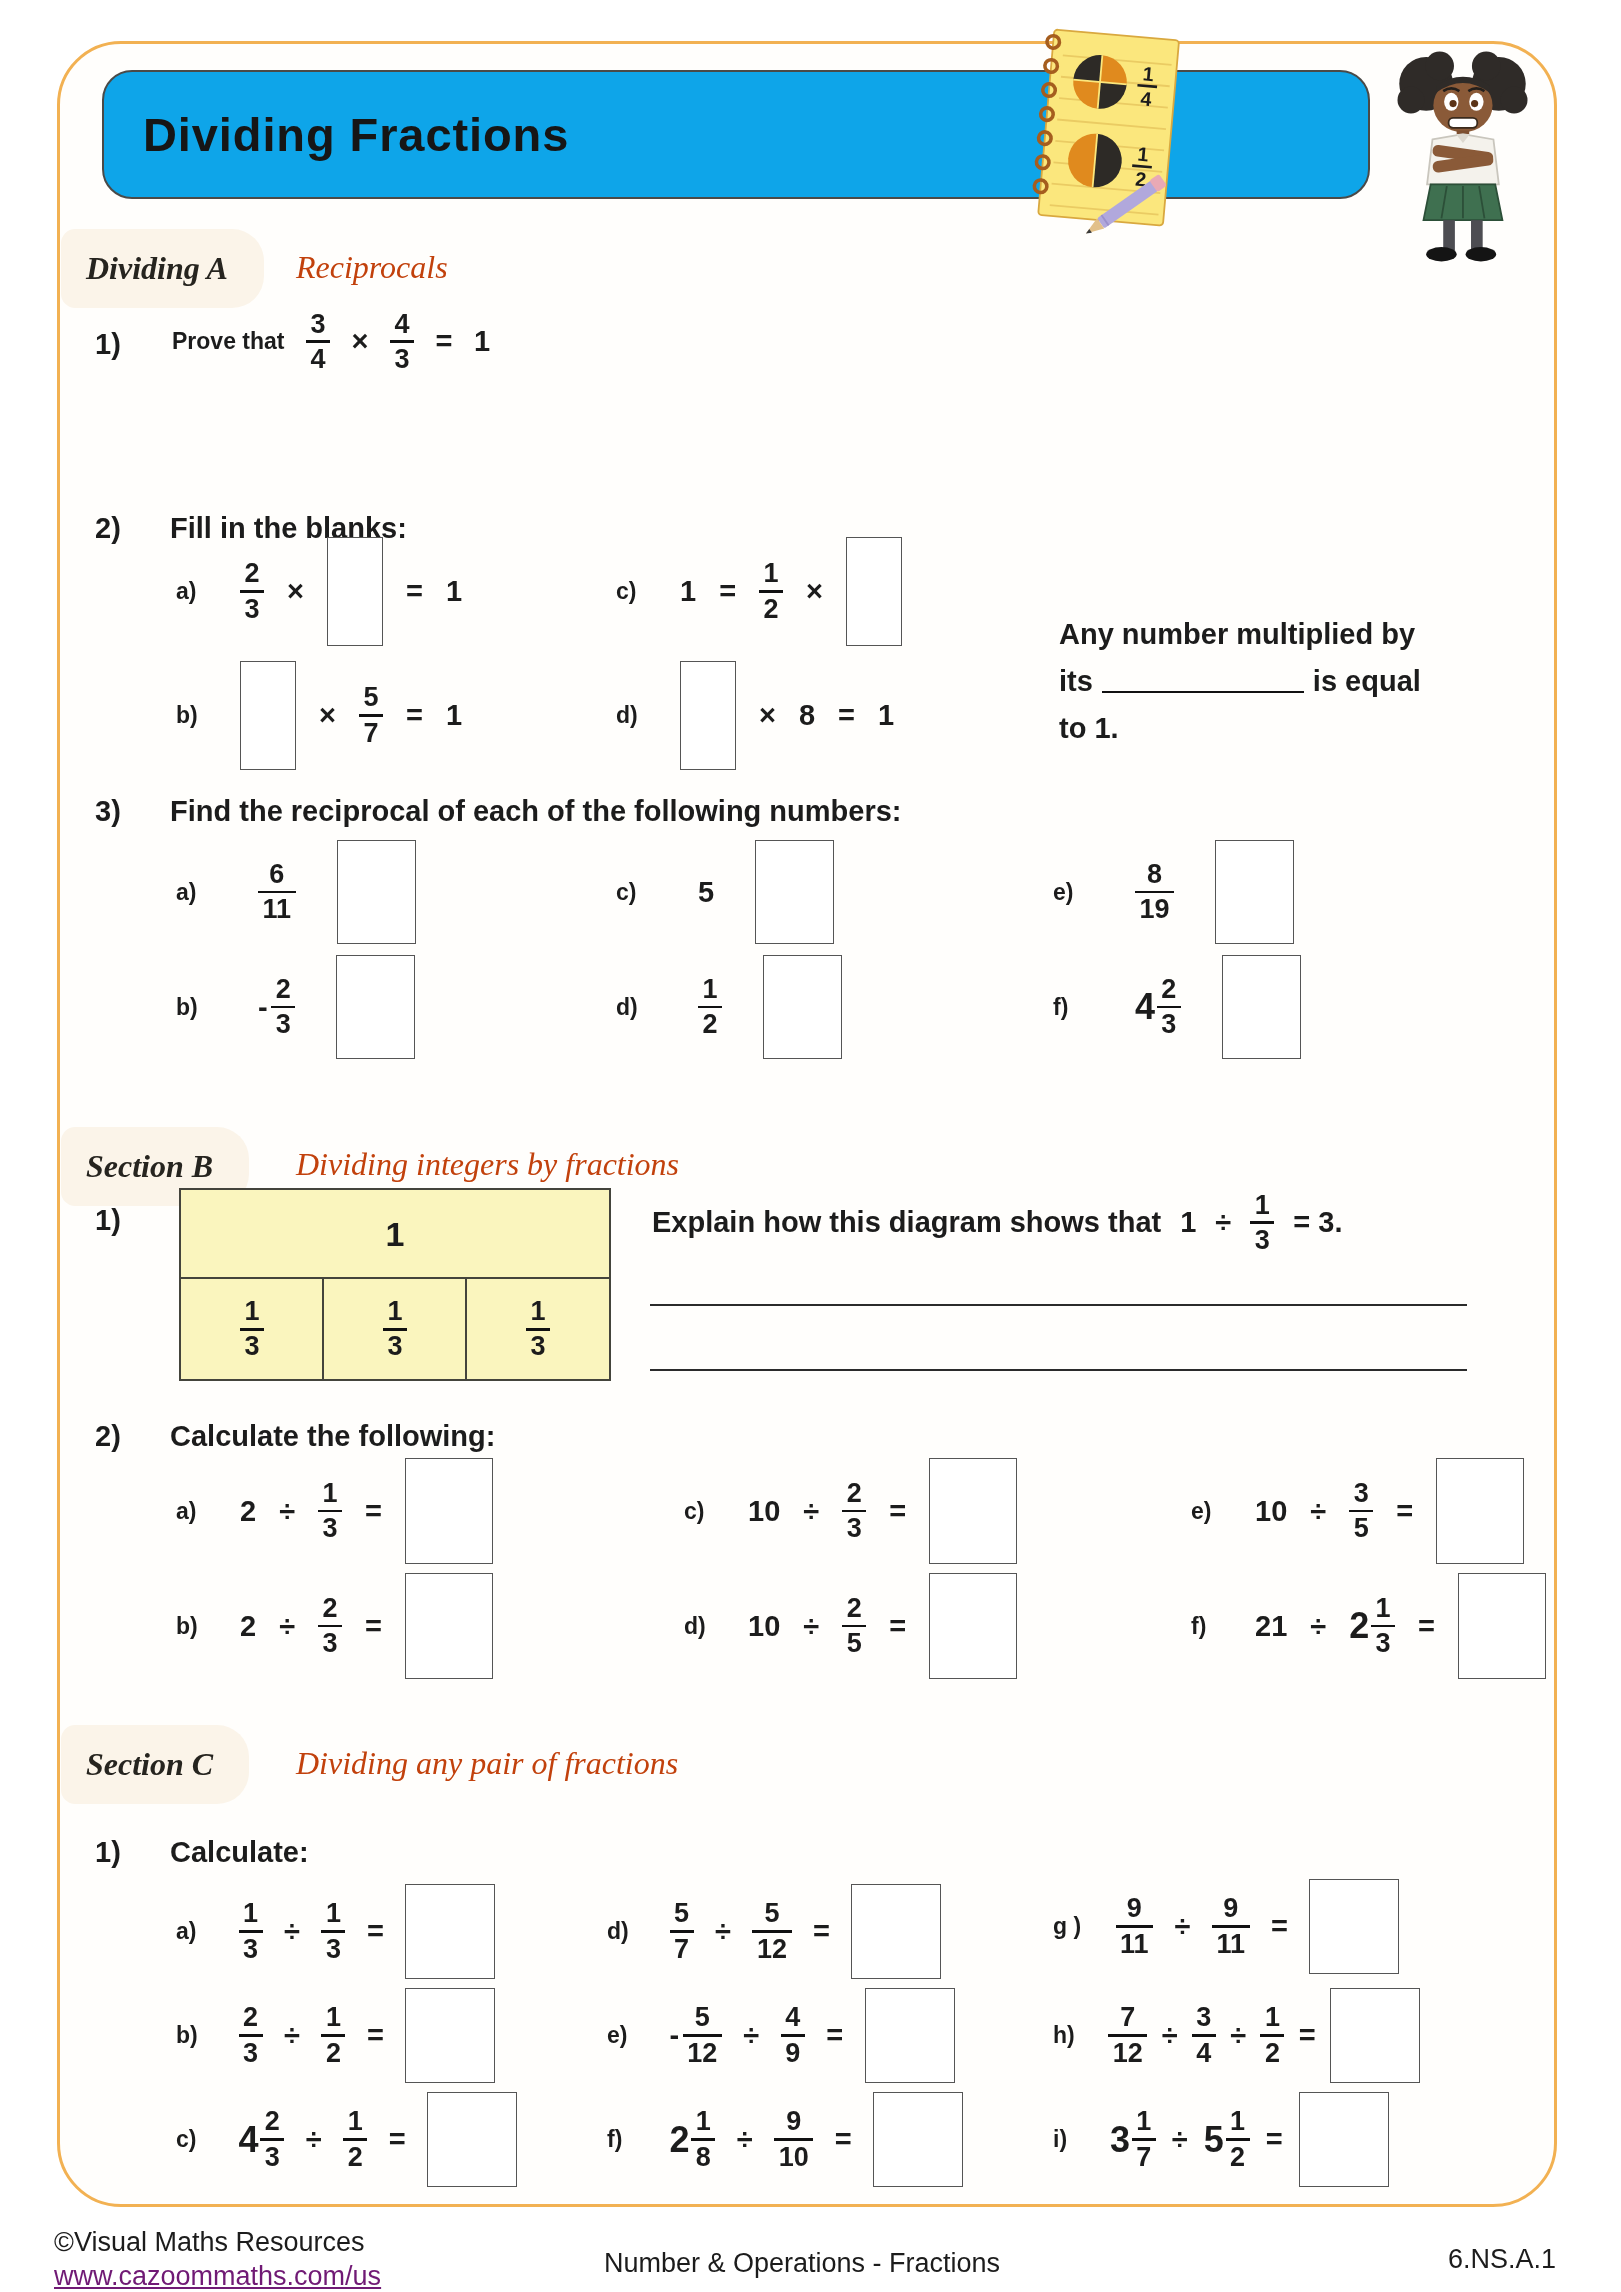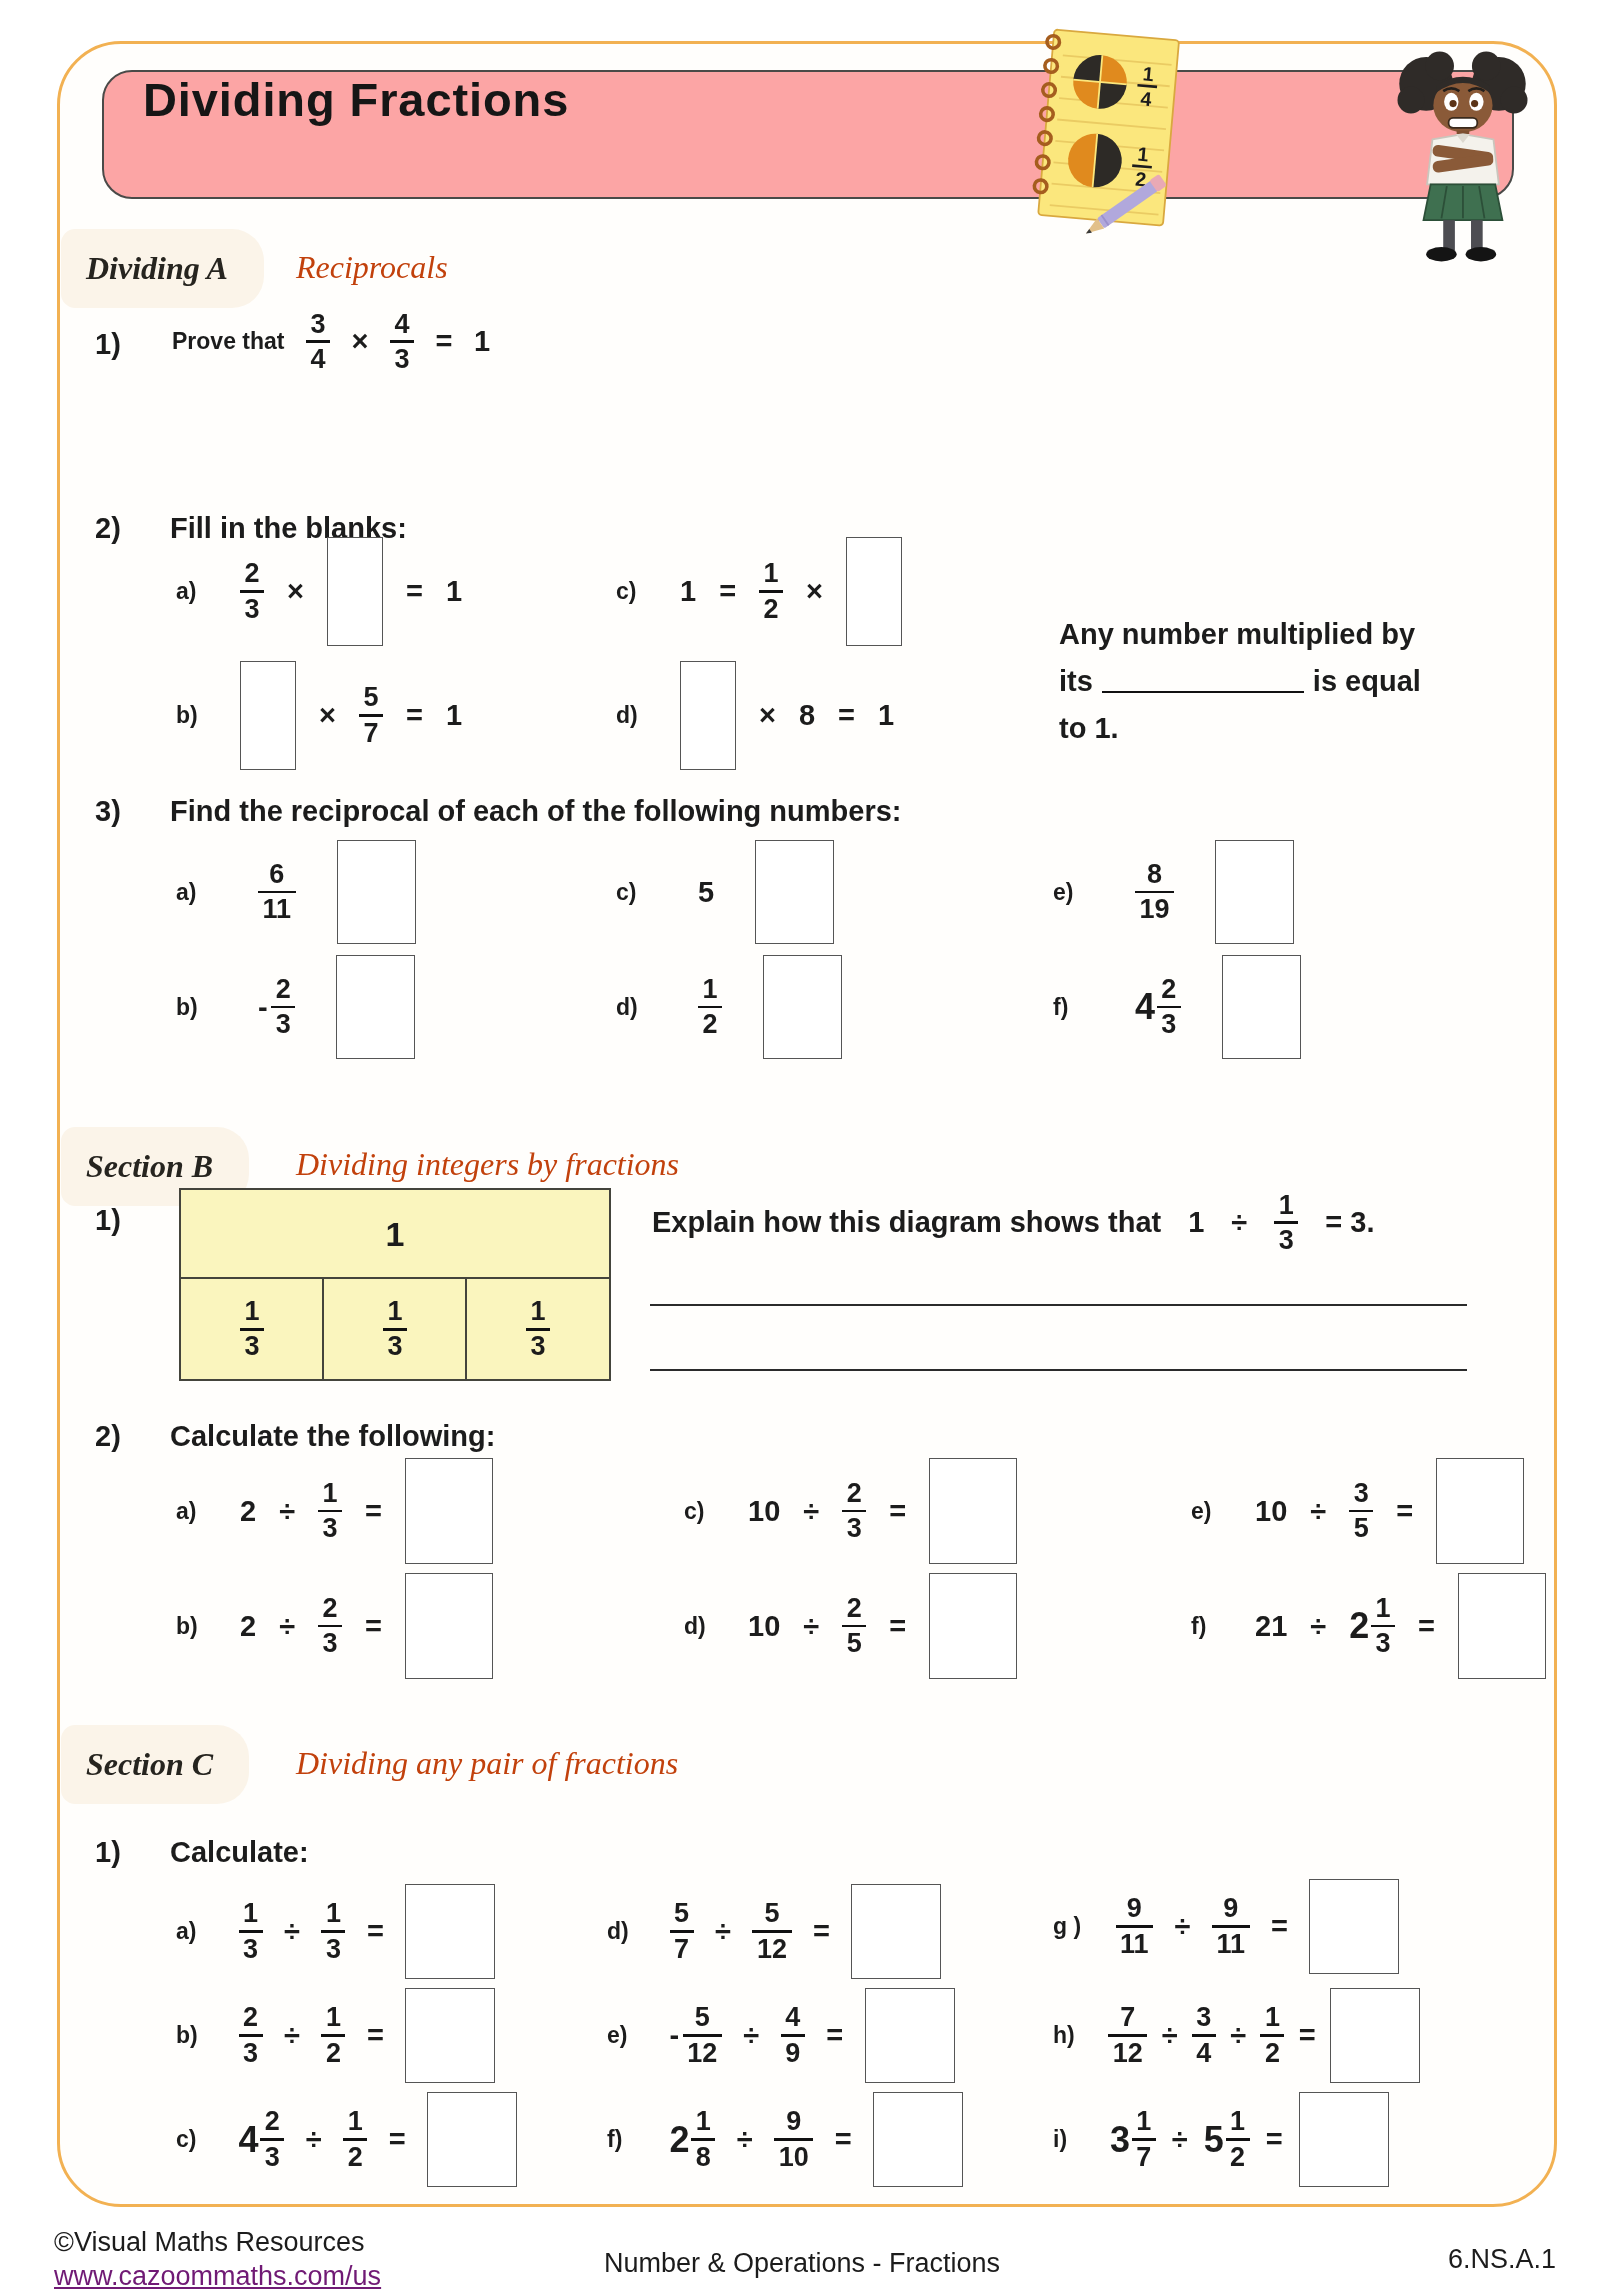--- a/index.html
+++ b/index.html
@@ -2,23 +2,23 @@
 <html style="font-size:14.3px"><head>
 <meta charset="utf-8">
 <style>
   html,body{margin:0;padding:0;background:#fff;}
   .page{position:relative;width:1622px;height:2293px;background:#FFFFFF;
         font-family:"Liberation Sans",sans-serif;color:#1c1c1c;overflow:hidden;}
 
   .outer-border{position:absolute;left:57px;top:41px;width:1494px;height:2160px;
         border:3.6px solid #F2B152;border-radius:64px;background:#FFFEFC;}
 
-  .title-box{position:absolute;left:102px;top:70px;width:1412px;height:129px;
-        background:#fca5a5;border:2.7px solid #4a4a48;border-radius:30px;
-        display:flex;align-items:flex-start;padding-left:39px;box-sizing:border-box;z-index:2;}
+  .title-box{position:absolute;left:102px;top:70px;width:1268px;height:129px;
+        background:#0ea5e9;border:2.7px solid #4a4a48;border-radius:30px;
+        display:flex;align-items:center;padding-left:39px;box-sizing:border-box;z-index:2;}
   .title-box .ttl{font-size:47px;font-weight:bold;letter-spacing:0.9px;color:#161616;}
 
   .clip{position:absolute;z-index:3;}
 
   .cazoom{position:absolute;left:1234px;top:86px;width:143px;text-align:center;z-index:3;}
   .cazoom .drum{width:77px;height:77px;background:#0d0d0d;margin:0 auto;}
   .cazoom .word{font-family:"DejaVu Serif",serif;font-weight:bold;font-size:33px;color:#14110d;margin-top:0px;}
 
   .pill{position:absolute;left:61px;height:79px;background:#FBF4E9;
         border-radius:14.3px 32px 32px 14.3px;display:flex;align-items:center;
@@ -211,21 +211,21 @@
         </div>
         <div class="diag-cell">
           <span class="frac">
             <span class="fnum">1</span>
             <span class="fbar"></span>
             <span class="fden">3</span>
           </span>
         </div>
       </div>
   </div>
-  <div class="mrow" id="explain-row" style="left:652px;top:1189px;gap:27px;justify-content:center;">
+  <div class="mrow" id="explain-row" style="left:652px;top:1189px;gap:19px;justify-content:center;">
       <span class="mtext">Explain how this diagram shows that</span>
       <span class="mtext">1</span>
       <span class="mtext">÷</span>
       <span class="frac">
         <span class="fnum">1</span>
         <span class="fbar"></span>
         <span class="fden">3</span>
       </span>
       <span class="mtext">= 3.</span>
     </div>

